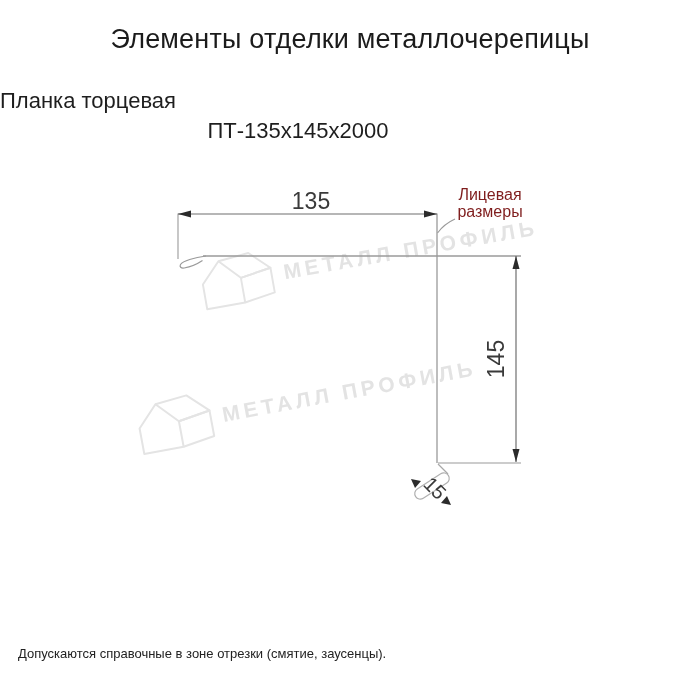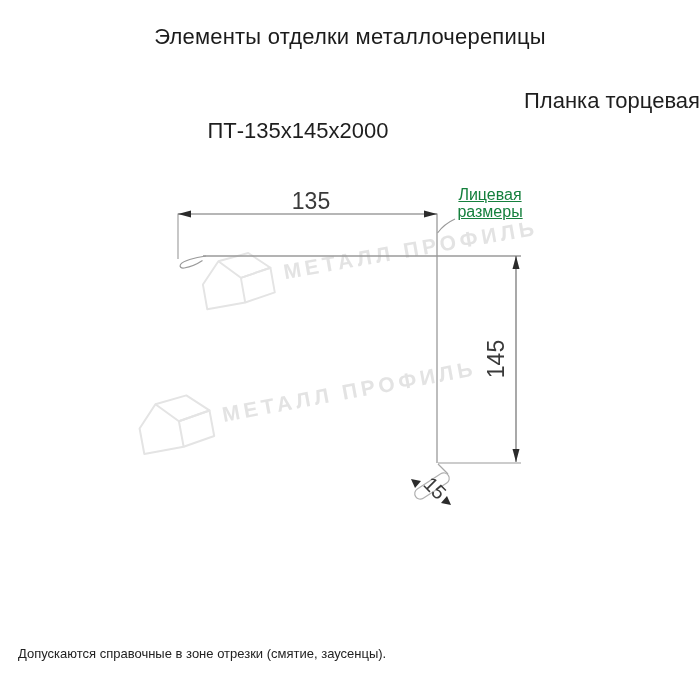--- a/index.html
+++ b/index.html
@@ -2,33 +2,33 @@
 <html><head>
 <meta charset="utf-8">
 <style>
   html,body{margin:0;padding:0;background:#fff;}
   #canvas{
     position:relative;width:700px;height:700px;background:#ffffff;
     font-family:"Liberation Sans", sans-serif;overflow:hidden;
   }
   .title{
     position:absolute;left:0;top:24px;width:700px;text-align:center;
-    font-size:22px;letter-spacing:.2px;color:#1b1b1b;
+    font-size:27px;letter-spacing:.2px;color:#1b1b1b;
   }
   .subtitle1{
-    position:absolute;left:0;top:88px;width:700px;text-align:right;
+    position:absolute;left:0;top:88px;width:700px;text-align:left;
     font-size:22px;color:#1e1e1e;
   }
   .subtitle2{
     position:absolute;left:0;top:118px;width:596px;text-align:center;
     font-size:22px;color:#1e1e1e;
   }
   .face-label{
     position:absolute;left:452px;top:186px;width:76px;text-align:center;
-    font-size:16px;line-height:17px;color:#15803d;text-decoration:underline;
+    font-size:16px;line-height:17px;color:#7f1d1d;
   }
   .notes{
     position:absolute;left:18px;top:645px;width:600px;
     font-size:13px;line-height:17px;color:#222;
   }
   .wm{
     position:absolute;display:flex;align-items:center;gap:9px;
     transform-origin:0 50%;z-index:1;pointer-events:none;
   }
   .wm-text{

